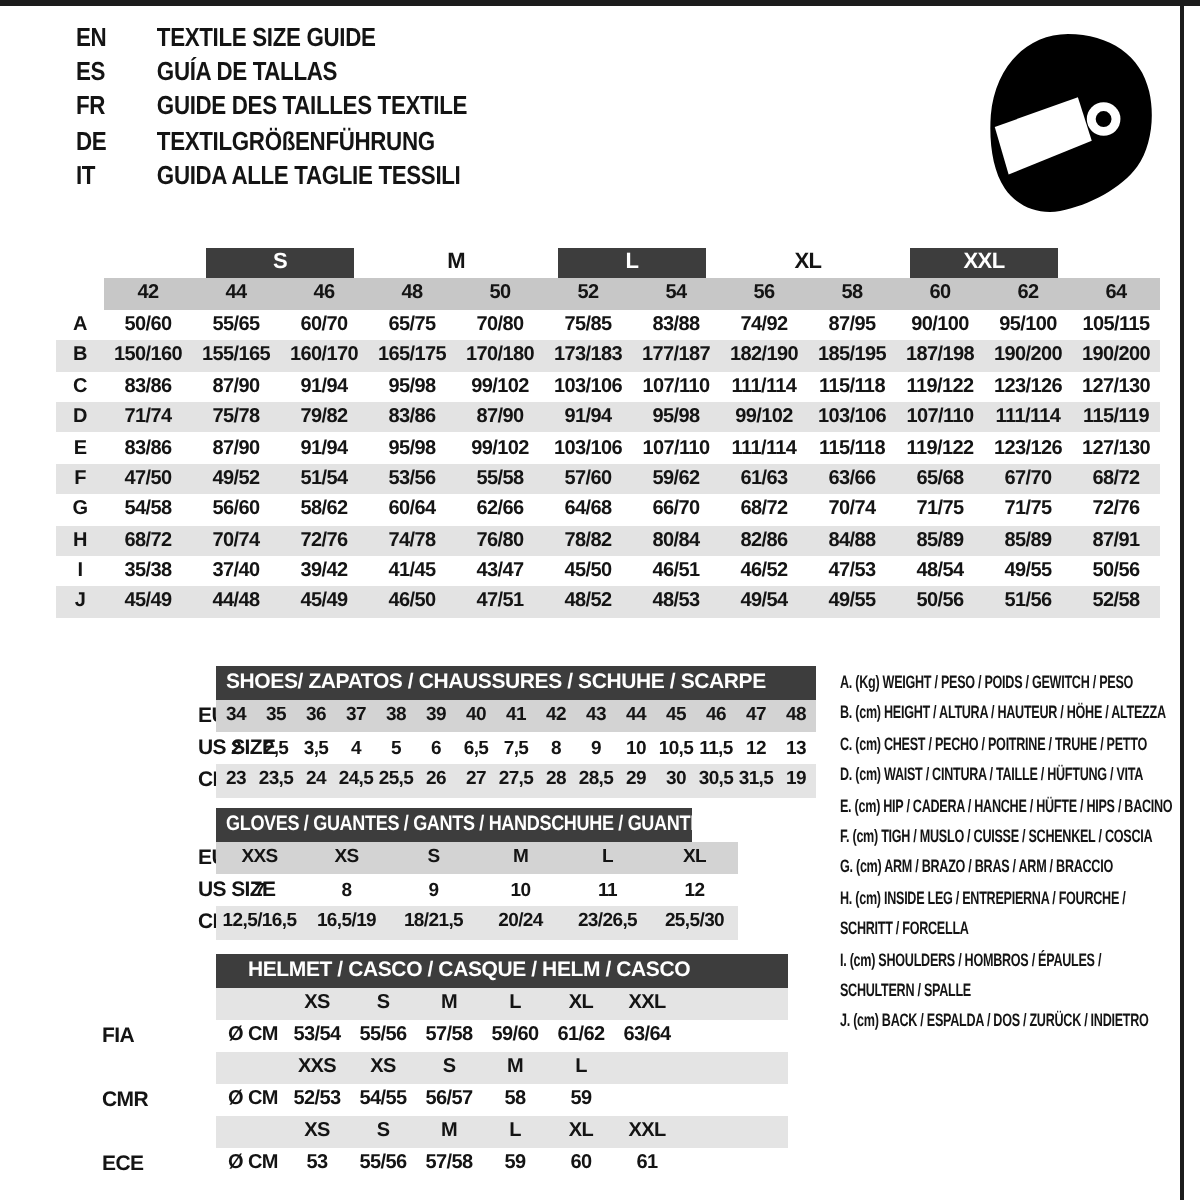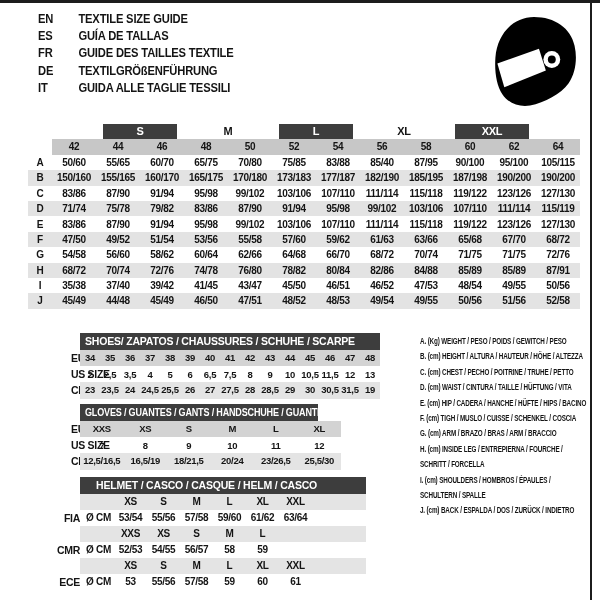--- a/index.html
+++ b/index.html
@@ -26,37 +26,37 @@
   .t-cell.num{background:var(--head-gray,#c7c7c7);height:15.4px;line-height:15.4px;}
   .t-row.striped{background:var(--stripe,#e3e3e3);}
   .t-letter{text-align:center;}
 
   
   .bar-title{margin-left:62px;height:16.5px;line-height:16.5px;background:var(--dark-bar,#3d3d3d);
              color:#fff;font-size:10.5px;font-weight:bold;letter-spacing:-.2px;white-space:nowrap;padding-left:5px;box-sizing:border-box;}
   .bar-inner{display:inline-block;transform-origin:0 50%;}
   .gloves-section .bar-inner{transform:scaleX(.86);}
 
-  .section{position:absolute;left:18px;font-weight:bold;letter-spacing:-.3px;}
+  .section{position:absolute;left:46px;font-weight:bold;letter-spacing:-.3px;}
   .shoes-section{top:333px;}
   .shoes-section .bar-title{width:300px;}
   .shoes-section .s-row{grid-template-columns:62px repeat(15,20px);}
   .gloves-section{top:404px;}
   .gloves-section .bar-title{width:238px;}
   .gloves-section .s-row{grid-template-columns:62px repeat(6,43.5px);}
   .s-row{display:grid;height:16.4px;align-items:center;font-size:9.5px;text-align:center;}
   .s-label{text-align:left;padding-left:5px;font-size:10.5px;white-space:nowrap;margin-left:48px;}
   .shade-a{background:var(--shade-a,#d3d3d3);height:100%;line-height:16.4px;}
   .shade-b{background:var(--shade-b,#e4e4e4);height:100%;line-height:16.4px;}
 
   
   .helmet-section{top:477px;width:348px;}
   .helmet-section .bar-title{width:286px;padding-left:16px;}
   .h-row{display:grid;grid-template-columns:62px 34px repeat(6,33px) 1fr;height:16px;align-items:center;font-size:10px;text-align:center;}
-  .h-label{text-align:right;padding-left:5px;font-size:10.5px;}
+  .h-label{text-align:left;padding-left:5px;font-size:10.5px;}
   .h-unit{text-align:center;padding-left:3px;}
   .h-row.shaded > div{background:var(--shade-b,#e4e4e4);height:100%;line-height:16px;}
   .h-row.shaded > .h-label{background:transparent;}
 
   
   .legend{position:absolute;left:420px;top:334px;width:240px;transform:scaleX(.7);transform-origin:0 0;
           font-size:9px;font-weight:bold;letter-spacing:-.2px;}
   .legend-line{height:15.4px;line-height:15.4px;white-space:nowrap;}
 </style>
 </head>
@@ -126,21 +126,21 @@
       </div>
       <div class="t-row">
         <div class="t-letter">A</div>
         <div class="t-cell">50/60</div>
         <div class="t-cell">55/65</div>
         <div class="t-cell">60/70</div>
         <div class="t-cell">65/75</div>
         <div class="t-cell">70/80</div>
         <div class="t-cell">75/85</div>
         <div class="t-cell">83/88</div>
-        <div class="t-cell">85/40</div>
+        <div class="t-cell">74/92</div>
         <div class="t-cell">87/95</div>
         <div class="t-cell">90/100</div>
         <div class="t-cell">95/100</div>
         <div class="t-cell">105/115</div>
       </div>
       <div class="t-row striped">
         <div class="t-letter">B</div>
         <div class="t-cell">150/160</div>
         <div class="t-cell">155/165</div>
         <div class="t-cell">160/170</div>

